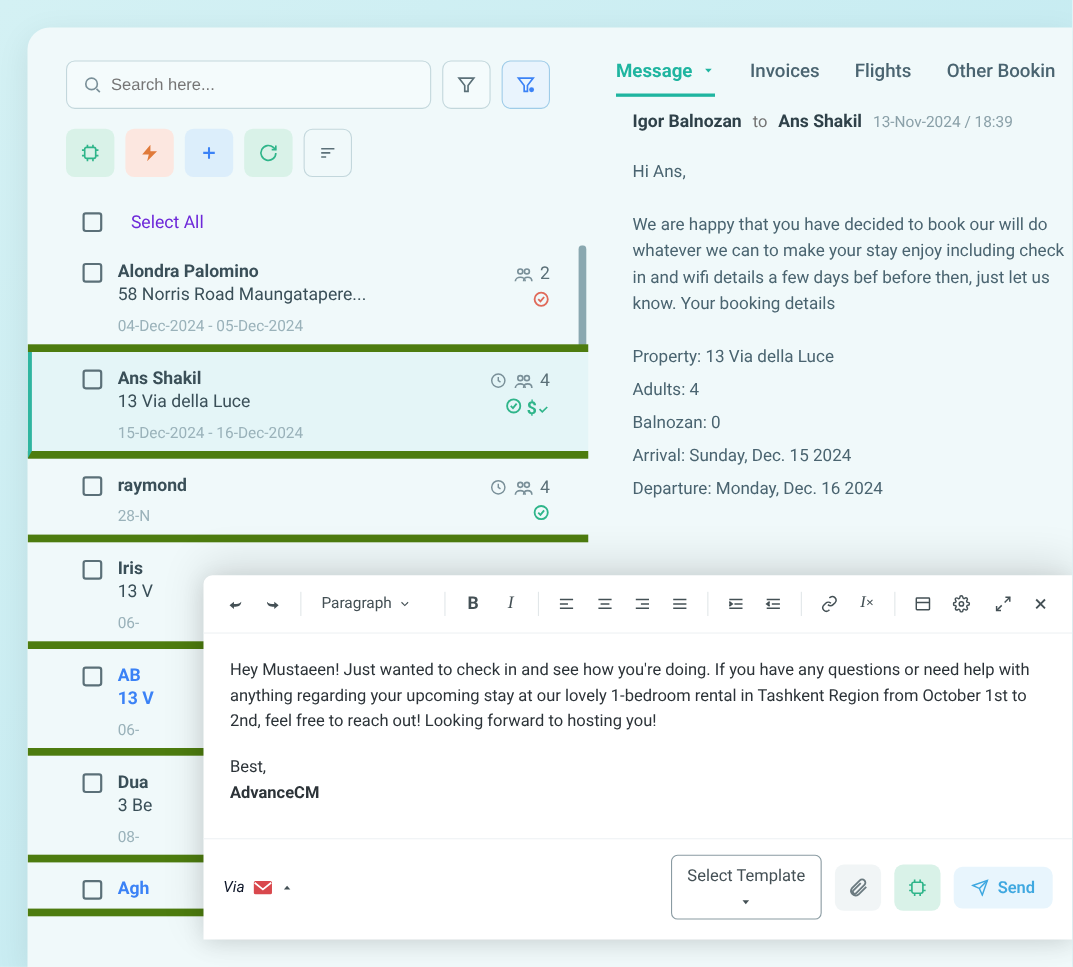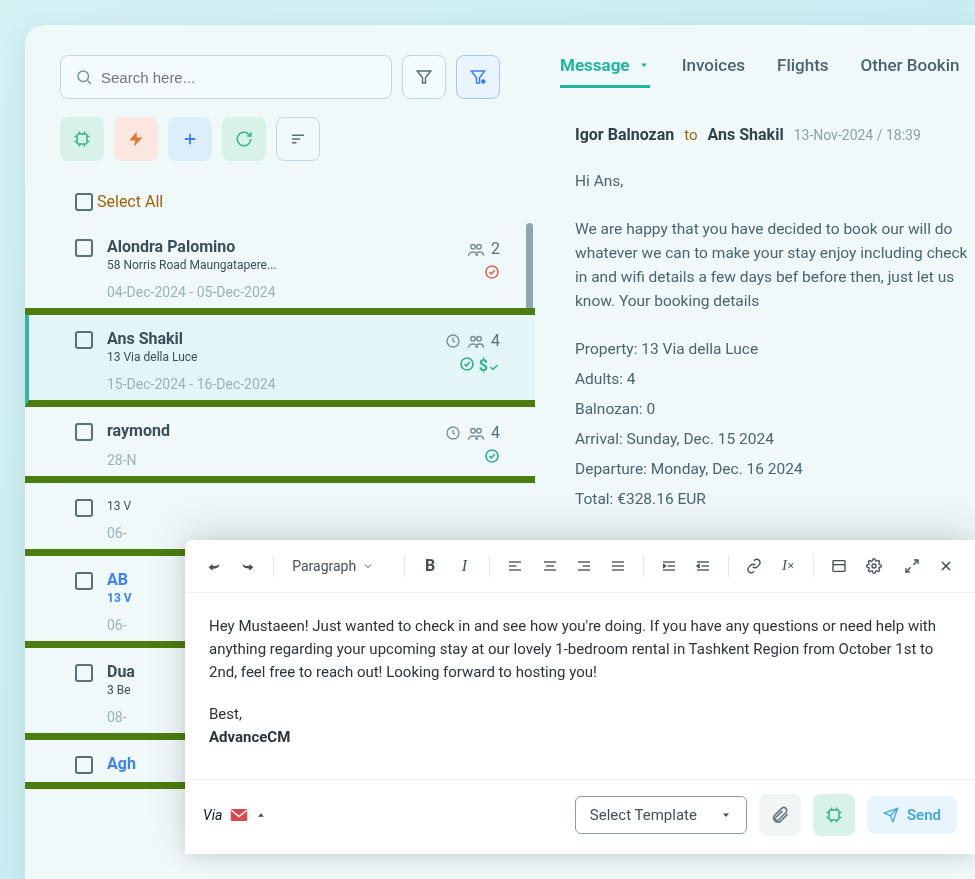--- a/index.html
+++ b/index.html
@@ -87,22 +87,22 @@
 }
 .chip-ai { background: #d9f2e8; }
 .chip-bolt { background: #fce7e0; }
 .chip-plus { background: #dceefb; }
 .chip-refresh { background: #d9f2e8; }
 .chip-sort { background: transparent; border:1px solid #c3d7dc; }
 .select-all-row {
   padding: 10px 50px 12px 50px;
   display: flex;
   align-items: center;
-  gap: 4px;
-  color: #a16207;
+  gap: 26px;
+  color: #6d28d9;
   font-size: 16px;
 }
 .list {
   flex: 1;
   overflow: hidden;
   position: relative;
 }
 .scrollbar-thumb {
   position: absolute;
   right: 2px;
@@ -134,21 +134,21 @@
 }
 .item-body { flex: 1; min-width:0;}
 .item-name {
   font-weight: 700;
   color: #3a4f58;
   font-size: 16px;
 }
 .item-name.link { color: #3b82f6; }
 .item-prop {
   color: #3a4f58;
-  font-size: 12px;
+  font-size: 16px;
   margin-top: 2px;
   white-space: nowrap;
   overflow: hidden;
   text-overflow: ellipsis;
 }
 .item-prop.link { color: #3b82f6; font-weight:700;}
 .item-dates {
   color: #9ab2ba;
   font-size: 14px;
   margin-top: 12px;
@@ -189,25 +189,24 @@
 .tab.active {
   color: #1fb5a0;
   font-weight: 700;
   border-bottom: 3px solid #1fb5a0;
   padding-bottom: 10px;
 }
 .msg-header {
   display:flex;
   align-items:baseline;
   gap: 10px;
-  margin-top: 25px;
   padding-left: 15px;
 }
 .msg-header .from { font-weight:700; color:#2f4149; font-size:16px;}
-.msg-header .to-label { color:#a16207; font-size:15px;}
+.msg-header .to-label { color:#737373; font-size:15px;}
 .msg-header .to { font-weight:700; color:#2f4149; font-size:16px;}
 .msg-header .ts { color:#8aa0a8; font-size:14px;}
 .msg-body {
   padding: 25px 0 0 15px;
   color: #4a6470;
   font-size: 15.5px;
   line-height: 1.55;
 }
 .msg-body p { margin-bottom: 6px;}
 .msg-body .gap { height: 18px;}
@@ -271,23 +270,24 @@
 }
 .via {
   display:flex; align-items:center; gap:8px;
   color:#0f172a; font-size:14px; font-style:italic;
 }
 .ffspacer{flex:1;}
 .template-btn{
   border:1px solid #8a9ba2;
   border-radius:6px;
   padding:9px 14px;
-  display:flex;align-items:center;gap:23px;
+  display:flex;align-items:center;gap:9px;
   font-size:15px;color:#445055;
   cursor:pointer;
+  flex-direction:column;
 }
 .square-btn{
   width:42px;height:42px;border-radius:8px;
   display:flex;align-items:center;justify-content:center;
   cursor:pointer;
 }
 .attach-btn{background:#f1f5f6;}
 .ai-btn{background:#d9f2e8;}
 .send-btn{
   background:#e8f5fd;
@@ -474,20 +474,21 @@
                     <circle cx="12" cy="12" r="9"></circle>
                     <polyline points="8 12 11 15 16 9"></polyline>
                   </svg>
                 </span>
               </div>
             </div>
           </div>
           <div class="item">
             <div class="chk"></div>
             <div class="item-body">
+              <div class="item-name">Iris</div>
               <div class="item-prop">13 V</div>
               <div class="item-dates">06-</div>
             </div>
           </div>
           <div class="item">
             <div class="chk"></div>
             <div class="item-body">
               <div class="item-name link">AB</div>
               <div class="item-prop link">13 V</div>
               <div class="item-dates">06-</div>
@@ -536,21 +537,20 @@
     <div class="msg-body">
       <p>Hi Ans,</p>
       <div class="gap"></div>
       <p>We are happy that you have decided to book our will do whatever we can to make your stay enjoy including check in and wifi details a few days bef before then, just let us know. Your booking details</p>
       <div class="gap"></div>
       <p><span>Property:</span> <span>13 Via della Luce</span></p>
       <p><span>Adults:</span> <span>4</span></p>
       <p><span>Balnozan:</span> <span>0</span></p>
       <p><span>Arrival:</span> <span>Sunday, Dec. 15 2024</span></p>
       <p><span>Departure:</span> <span>Monday, Dec. 16 2024</span></p>
-      <p><span>Total:</span> <span>€328.16 EUR</span></p>
     </div>
   </div>
 
   <div class="composer">
     <div class="toolbar">
       <div class="tbtn">
           <svg width="16" height="16" viewBox="0 0 24 24" fill="#445055">
             <path d="M10 9 L4 14 L10 19 L10 16 C16 16 20 14 20 9 C18 12 14 12 10 12 Z"></path>
           </svg>
         </div>

